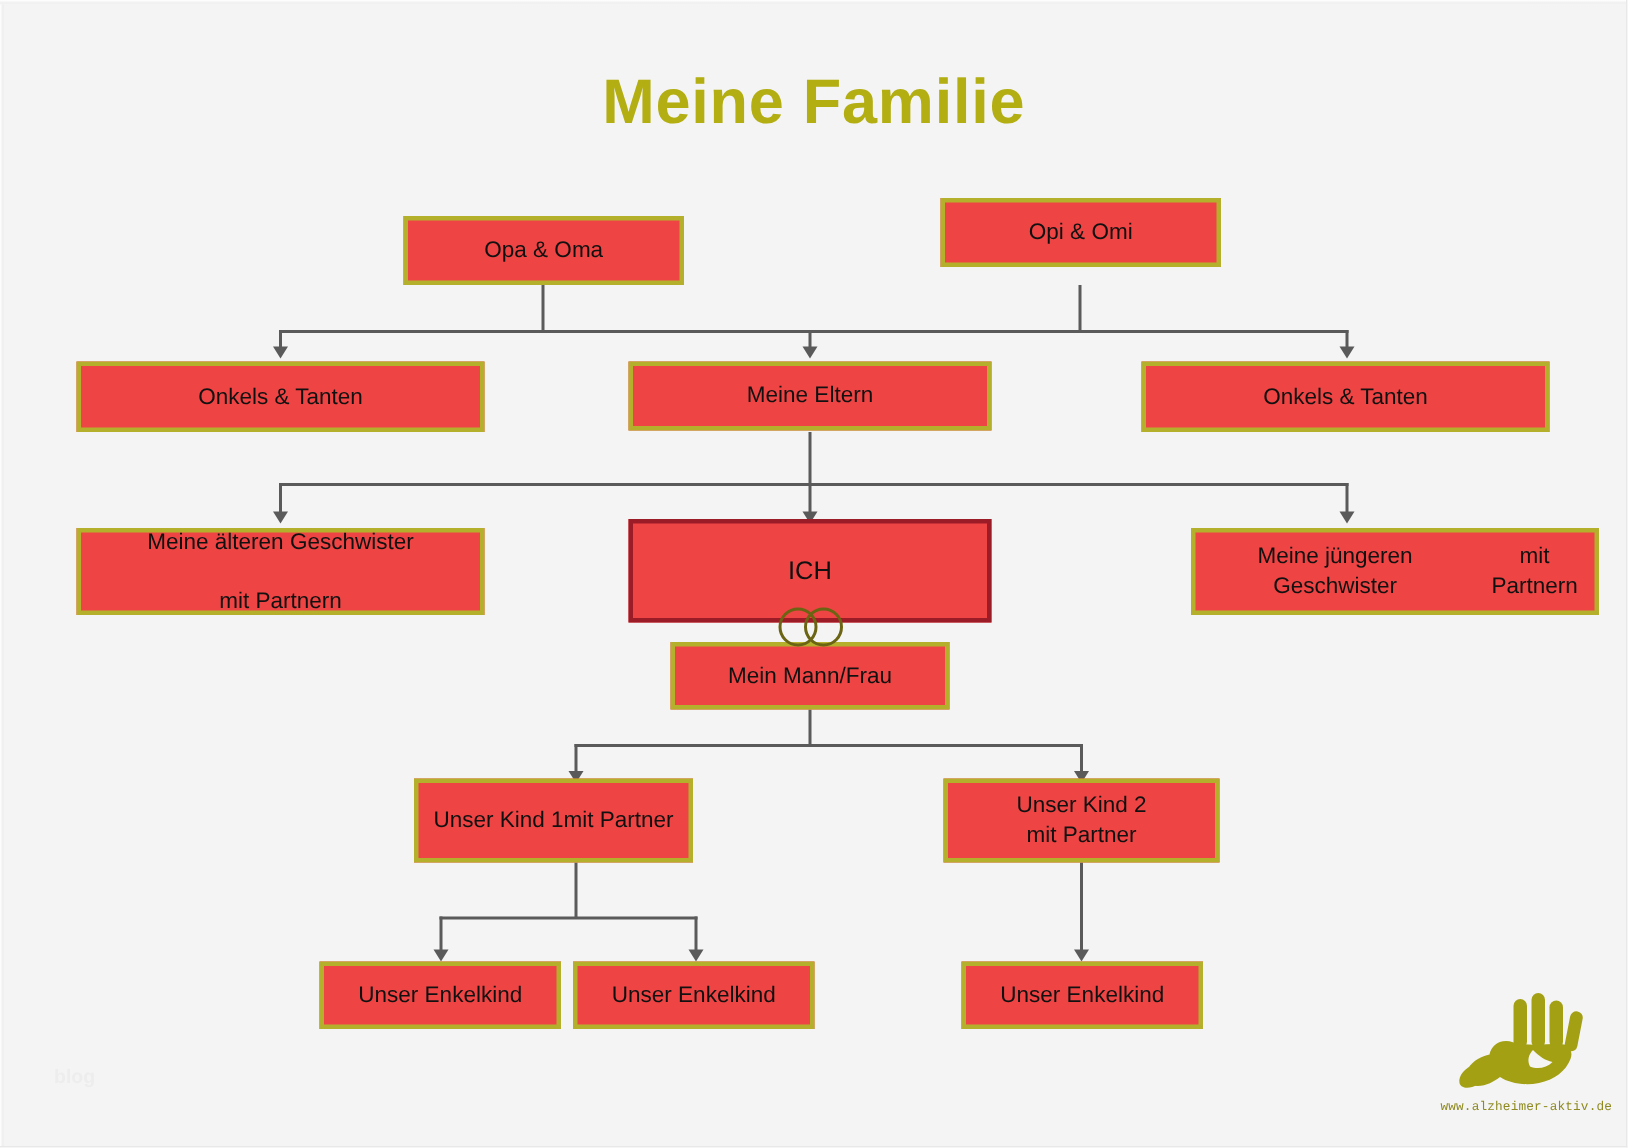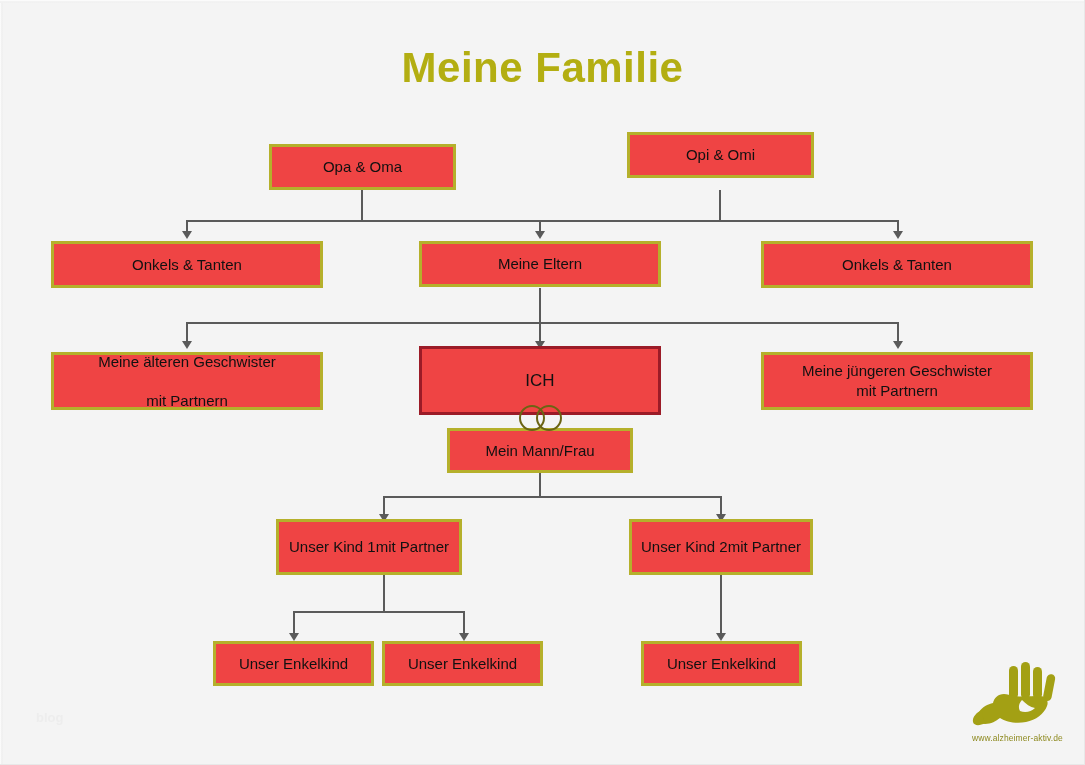--- a/index.html
+++ b/index.html
@@ -110,20 +110,21 @@
     z-index: 4;
   }
   #logo-url {
     position: absolute;
     left: 0; top: 73px;
     width: 115px;
     text-align: center;
     font-size: 8.5px;
     color: #8e8a20;
     letter-spacing: 0.1px;
+    font-family: Liberation Mono, monospace;
   }
   #watermark {
     position: absolute;
     left: 36px; top: 710px;
     font-size: 13px;
     color: #ededed;
     font-weight: bold;
     z-index: 2;
   }
 </style>
@@ -182,21 +183,21 @@
 
   <div class="node" style="left:51px; top:352px; width:272px; height:58px; flex-direction:column;gap:19px;">
     <span class="lbl">Meine älteren Geschwister</span>
     <span class="lbl">mit Partnern</span>
   </div>
 
   <div class="node me" style="left:419px; top:346px; width:242px; height:69px;">
     <span class="lbl">ICH</span>
   </div>
 
-  <div class="node" style="left:761px; top:352px; width:272px; height:58px; flex-direction:column;">
+  <div class="node" style="left:794px; top:352px; width:272px; height:58px; flex-direction:row;">
     <span class="lbl">Meine jüngeren Geschwister</span>
     <span class="lbl">mit Partnern</span>
   </div>
 
   <div id="rings" style="left:519px; top:405px; width:46px; height:24px;">
     <div class="ring" style="left:0px; top:0px;"></div>
     <div class="ring" style="left:17px; top:0px;"></div>
   </div>
 
   <div class="node" style="left:447px; top:428px; width:186px; height:45px;">
@@ -210,21 +211,21 @@
   <div class="arrow" style="left:379px; top:514px;"></div>
 
   <div class="vline" style="left:720px; top:496px; height:19px;"></div>
   <div class="arrow" style="left:716px; top:514px;"></div>
 
   <div class="node" style="left:276px; top:519px; width:186px; height:56px; ">
     <span class="lbl">Unser Kind 1</span>
     <span class="lbl">mit Partner</span>
   </div>
 
-  <div class="node" style="left:629px; top:519px; width:184px; height:56px; ">
+  <div class="node" style="left:629px; top:519px; width:184px; height:56px; flex-direction:column;">
     <span class="lbl">Unser Kind 2</span>
     <span class="lbl">mit Partner</span>
   </div>
 
   <div class="vline" style="left:383px; top:575px; height:37px;"></div>
   <div class="hline" style="left:293px; top:611px; width:172px;"></div>
 
   <div class="vline" style="left:293px; top:611px; height:23px;"></div>
   <div class="arrow" style="left:289px; top:633px;"></div>
 

